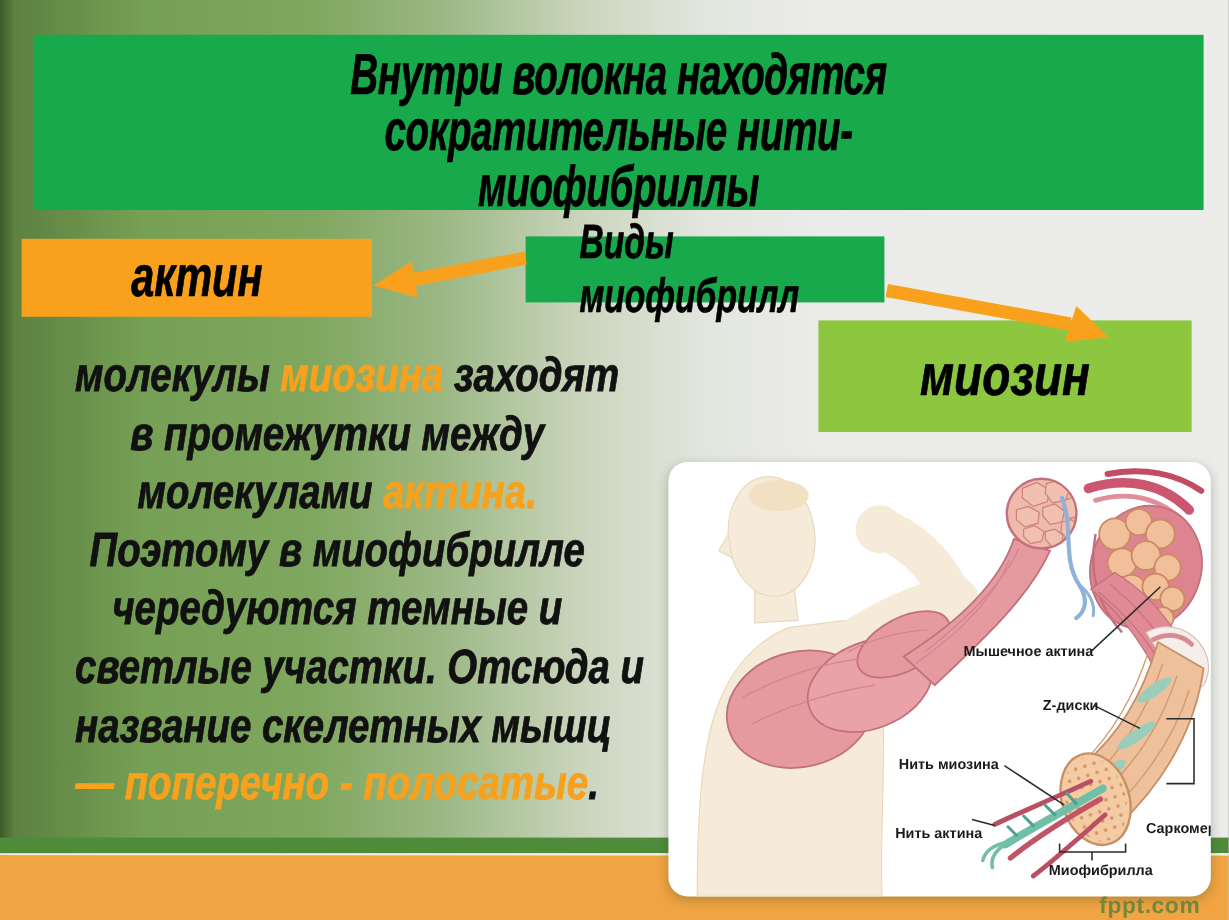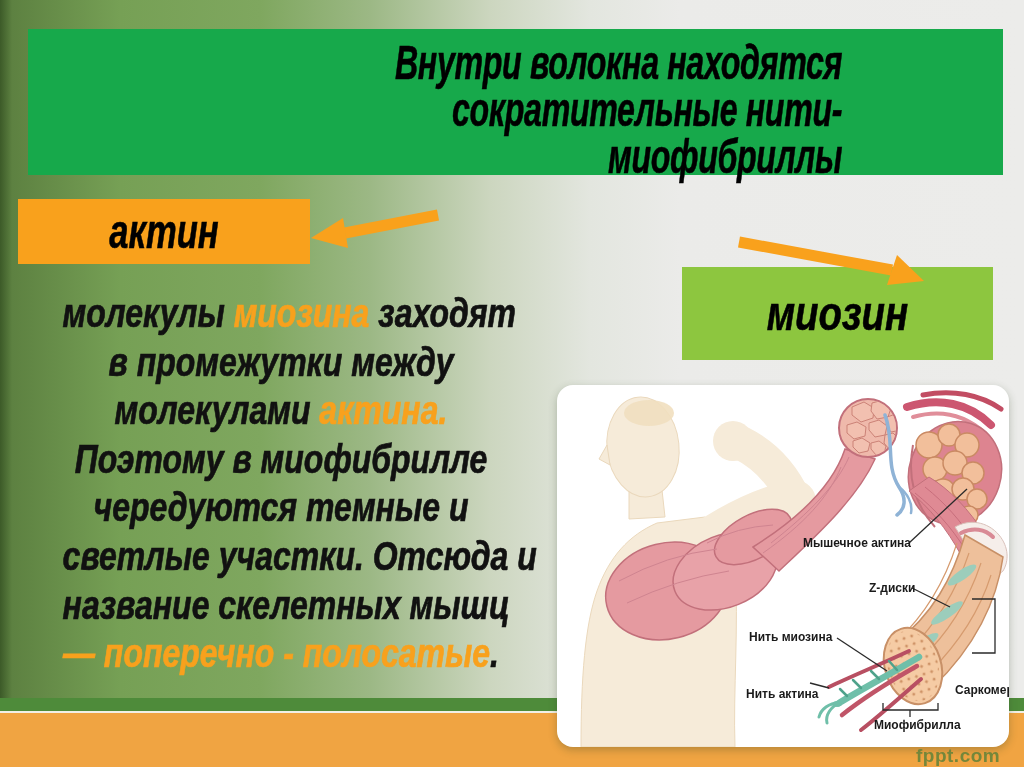--- a/index.html
+++ b/index.html
@@ -8,21 +8,21 @@
   }
   html,body{margin:0;padding:0;}
   body{background:#9a9a9a;font-family:"Liberation Sans",sans-serif;}
   .slide{
     position:relative;width:1024px;height:767px;overflow:hidden;
     background:linear-gradient(90deg,#3c5a28 0px,#5d8141 12px,#76a055 120px,#7fa75f 260px,#9cb885 370px,#ccd6bf 490px,#e3e6df 590px,#ebebe9 680px,#ececea 1024px);
   }
   
   .header-box{
     position:absolute;left:28px;top:29px;width:975px;height:146px;
-    background:var(--green);color:#000;text-align:right;padding-top:10px;box-sizing:border-box;
+    background:var(--green);color:#000;text-align:center;padding-top:10px;box-sizing:border-box;
   }
   .hline{
     font:italic 700 48px/47px "Liberation Sans",sans-serif;
     white-space:pre-wrap;transform:scaleX(0.67);transform-origin:50% 50%;
     -webkit-text-stroke:0.6px currentColor;letter-spacing:-0.5px;
   }
   
   .label-box{position:absolute;display:flex;align-items:center;justify-content:center;color:#000;}
   .label-box span{display:inline-block;font-style:italic;font-weight:700;
     -webkit-text-stroke:0.6px currentColor;transform-origin:50% 50%;}
@@ -67,20 +67,23 @@
 
 <div class="slide">
 
   <div class="header-box">
     <div class="hline">Внутри волокна находятся  сократительные нити-</div>
     <div class="hline">миофибриллы</div>
   </div>
 
   <div class="label-box box-actin">
     <span>актин</span>
+  </div>
+  <div class="label-box box-types">
+    <span>Виды миофибрилл</span>
   </div>
   <div class="label-box box-myosin">
     <span>миозин</span>
   </div>
 
   <svg class="arrows" width="1024" height="767" viewBox="0 0 1024 767">
     <g fill="#f9a11c" stroke="#f9a11c">
       <line x1="438" y1="215" x2="345" y2="233" stroke-width="11"></line>
       <polygon points="311,238 343,218 348,248" stroke="none"></polygon>
     </g>

